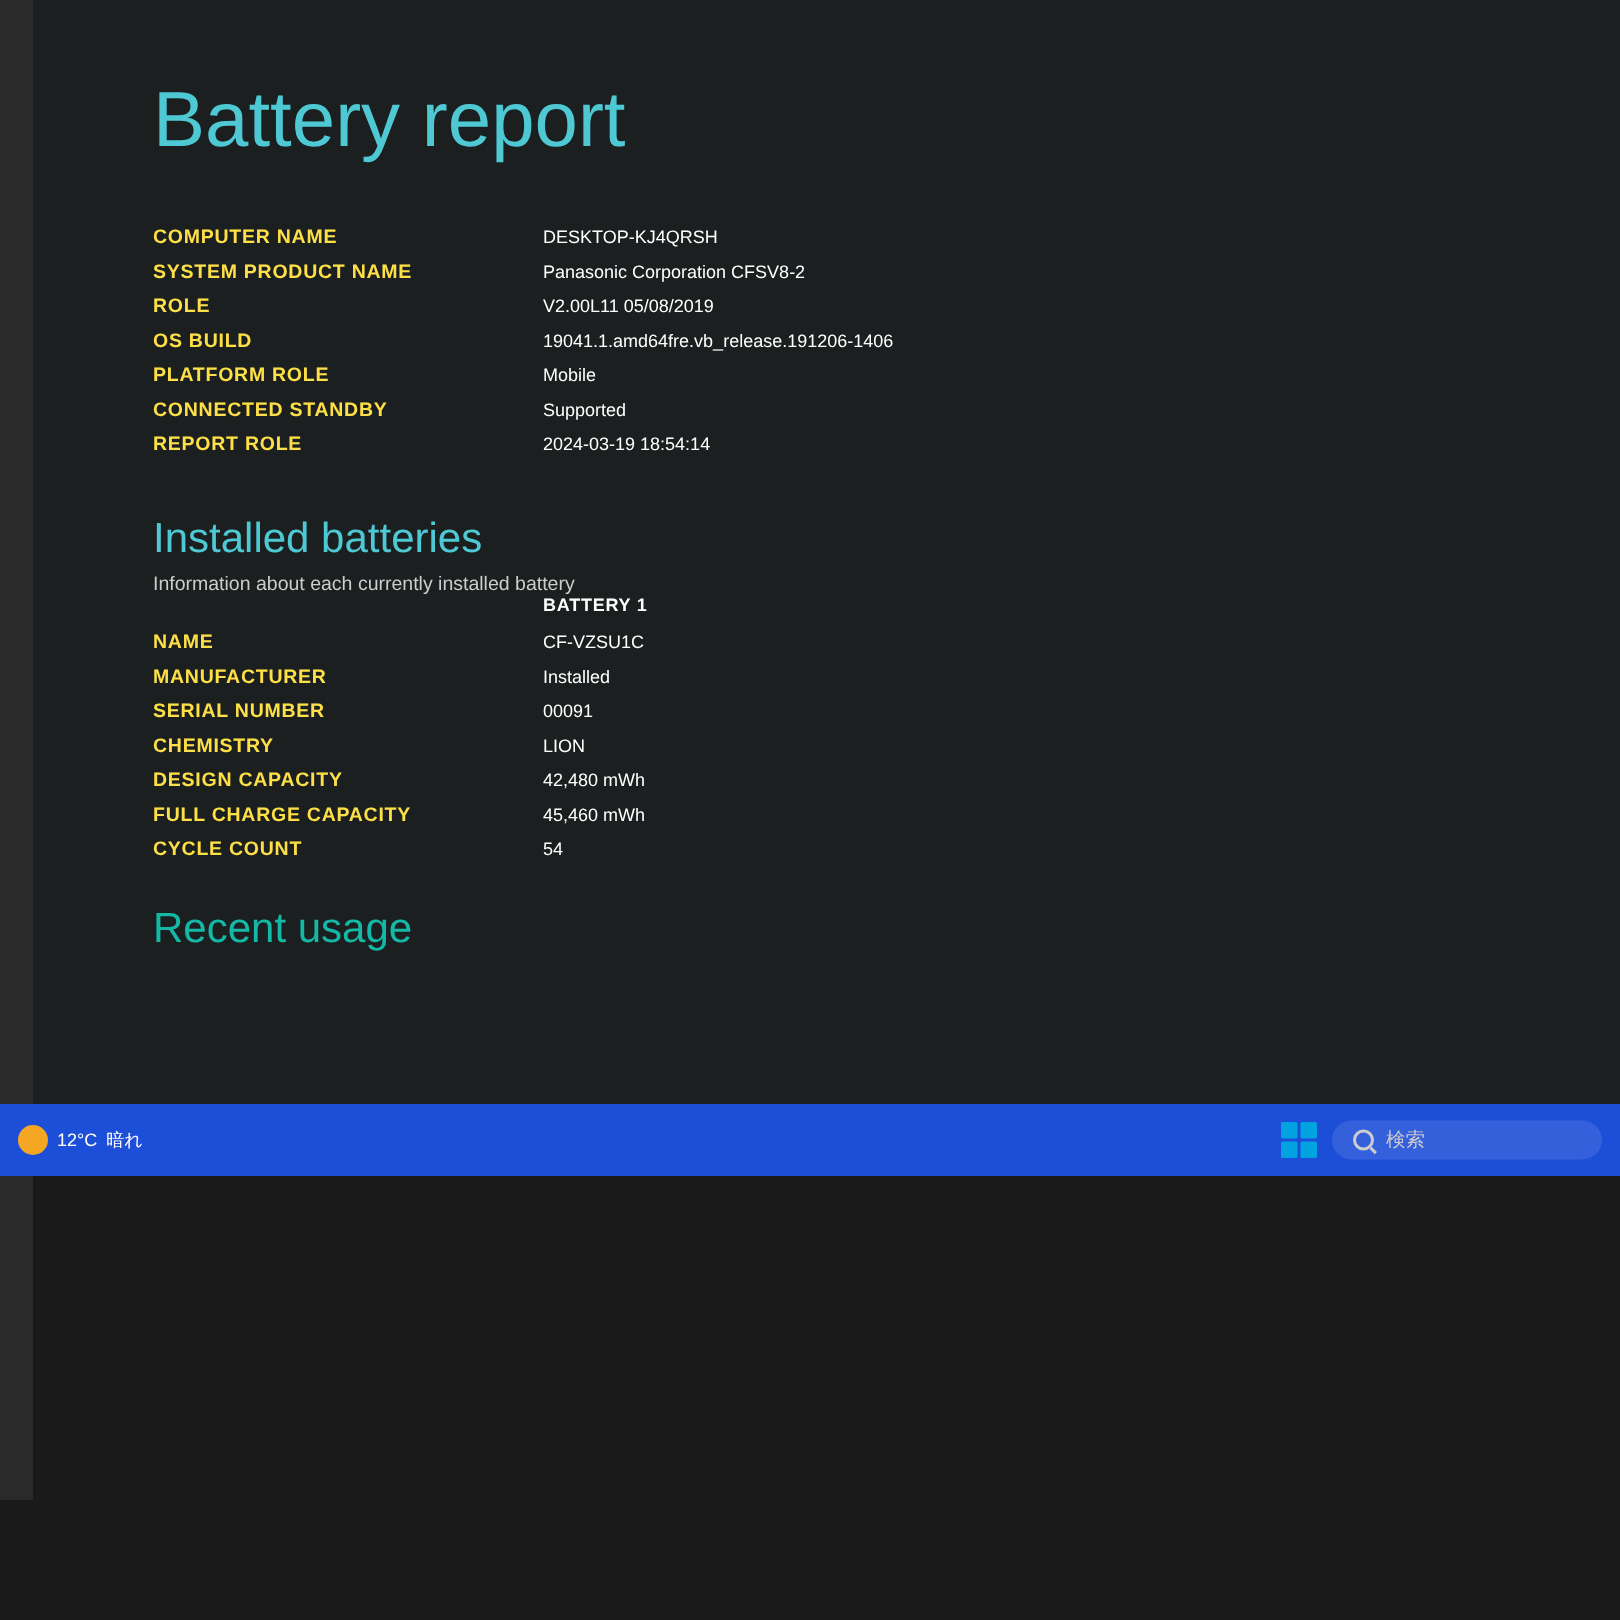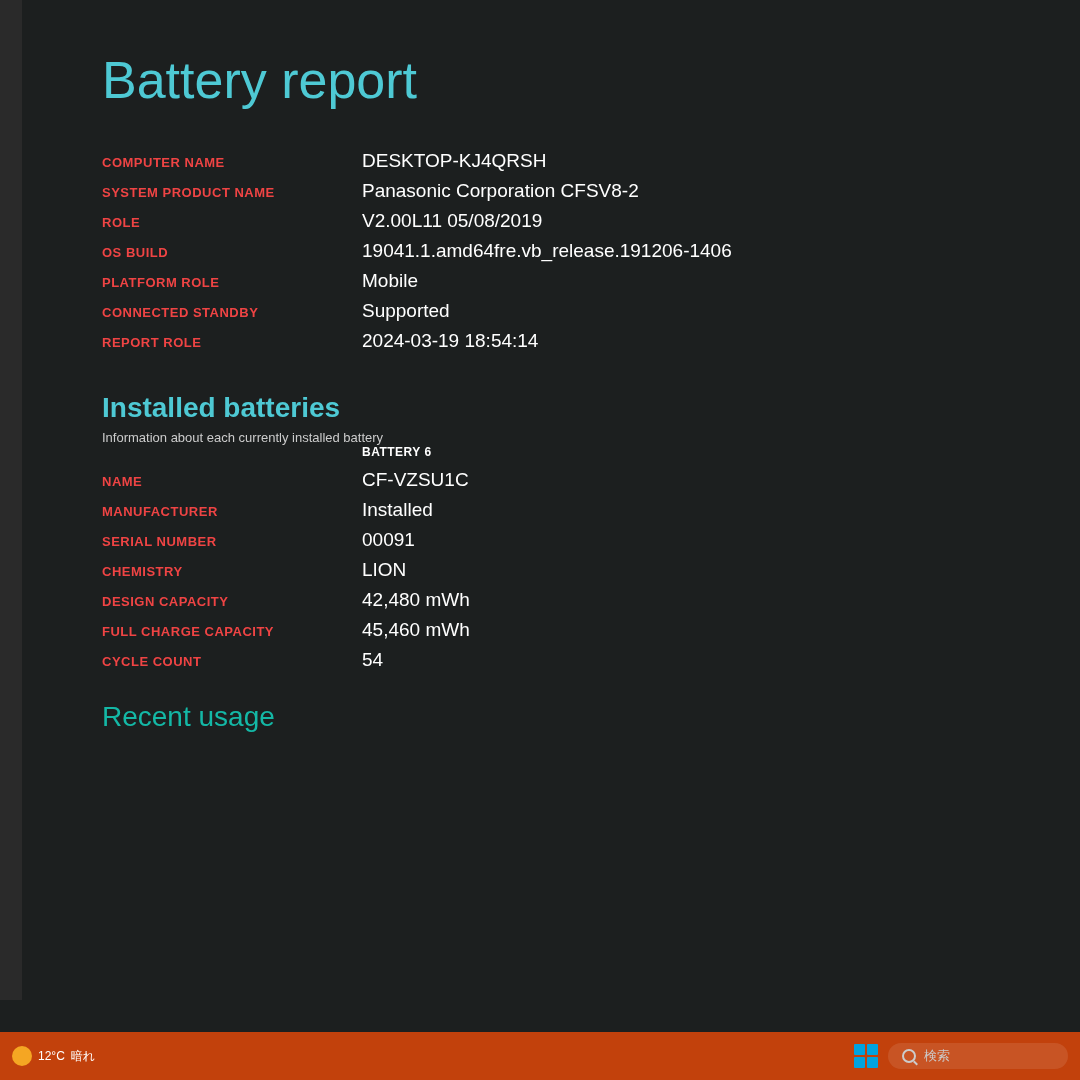--- a/index.html
+++ b/index.html
@@ -8,21 +8,21 @@
       width: 1080px;
       height: 1080px;
       background: #1a1a1a;
       font-family: 'Segoe UI', Arial, sans-serif;
       overflow: hidden;
       position: relative;
     }
 
     .screen {
       width: 1080px;
-      height: 1080px;
+      height: 784px;
       background: #1c1f1f;
       position: relative;
       display: flex;
       flex-direction: column;
       justify-content: flex-end;
     }
 
     
     .left-bar {
       position: absolute;
@@ -54,36 +54,36 @@
 
     .info-row {
       display: flex;
       margin-bottom: 8px;
       align-items: baseline;
     }
 
     .info-label {
       font-size: 13px;
       font-weight: 700;
-      color: #ef4444;
+      color: #fde047;
       width: 260px;
       min-width: 260px;
       letter-spacing: 0.5px;
     }
 
     .info-value {
-      font-size: 19px;
+      font-size: 12px;
       font-weight: 400;
       color: #ffffff;
       flex: 1;
     }
 
     .section-title {
       font-size: 28px;
-      font-weight: 700;
+      font-weight: 400;
       color: #4ec9d4;
       margin-bottom: 6px;
       margin-top: 10px;
     }
 
     .section-subtitle {
       font-size: 13px;
       color: #cccccc;
       font-weight: 300;
     }
@@ -108,21 +108,21 @@
       margin-top: 30px;
     }
 
     
     .taskbar {
       position: absolute;
       bottom: 0;
       left: 0;
       width: 1080px;
       height: 48px;
-      background: #c2410c;
+      background: #1d4ed8;
       display: flex;
       align-items: center;
       padding: 0 12px;
       gap: 10px;
     }
 
     .taskbar-weather {
       display: flex;
       align-items: center;
       gap: 6px;
@@ -229,21 +229,21 @@
     </div>
         <div class="info-row">
       <span class="info-label">REPORT ROLE</span>
       <span class="info-value">2024-03-19  18:54:14</span>
     </div>
       </div>
 
     <div class="section">
     <div class="section-title">Installed batteries</div>
         <div class="section-subtitle">Information about each currently installed battery</div>
-        <div class="battery-header">BATTERY 6</div>
+        <div class="battery-header">BATTERY 1</div>
         <div class="battery-info-table">
           <div class="info-row">
       <span class="info-label">NAME</span>
       <span class="info-value">CF-VZSU1C</span>
     </div>
           <div class="info-row">
       <span class="info-label">MANUFACTURER</span>
       <span class="info-value">Installed</span>
     </div>
           <div class="info-row">

